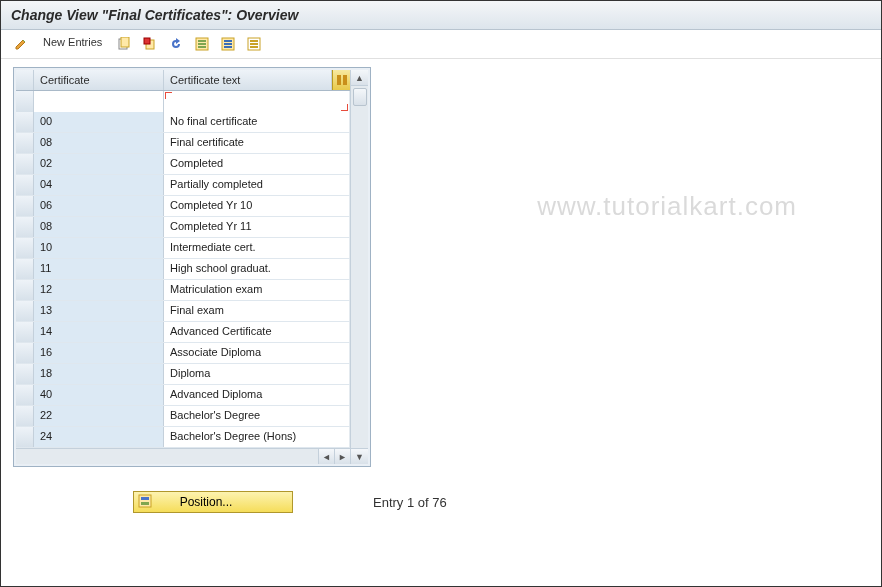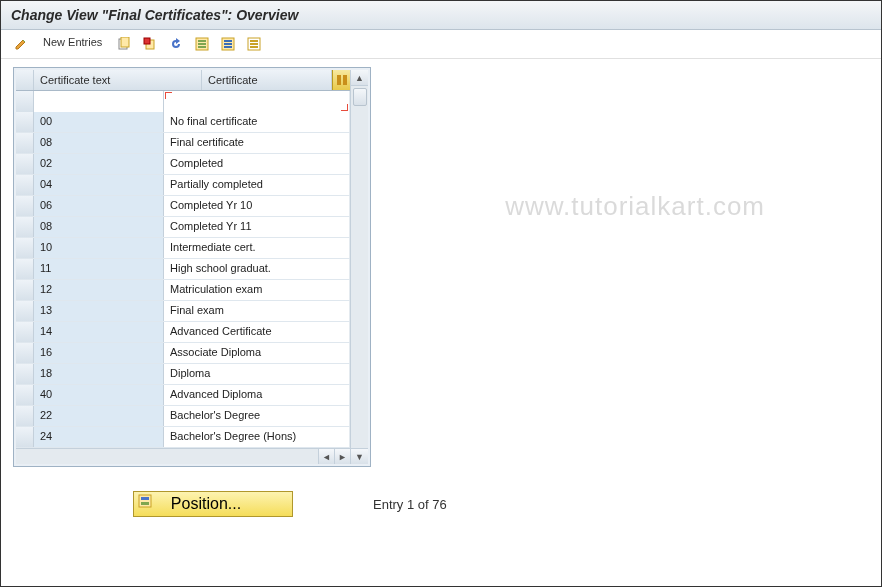--- a/index.html
+++ b/index.html
@@ -166,34 +166,34 @@
     gap: 40px;
     padding-left: 120px;
   }
   .position-btn {
     display:flex;
     align-items:center;
     gap:6px;
     background: linear-gradient(#fdf3b0,#f5dd5a);
     border:1px solid #b0972c;
     padding: 3px 20px 3px 6px;
-    font-size:16px;
+    font-size:12px;
     cursor:pointer;
     min-width:160px;
     justify-content:center;
     position:relative;
   }
   .position-btn .picon{
     position:absolute;left:4px;top:2px;
   }
   .entry-text { font-size:13px; color:#333;padding-left:40px; }
   .watermark {
     position:absolute;
     top: 190px;
-    right: 116px;
+    right: 84px;
     font-size: 26px;
     color: rgba(150,150,150,0.35);
     font-family: Arial;
     pointer-events:none;
     user-select:none;
     letter-spacing:1px;
   }
   svg { display:block; }
 </style>
 </head>
@@ -253,22 +253,22 @@
       </svg>
   </div>
 </div>
 
 <div class="content-area">
   <div class="table-wrap">
     <div class="table-inner">
       <div class="table-main">
         <div class="thead">
           <div class="th col-sel"></div>
+          <div class="th col-cert">Certificate</div>
           <div class="th col-text">Certificate text</div>
-          <div class="th col-cert">Certificate</div>
           <div class="th-config">
             <svg width="12" height="12">
                 <rect x="1" y="1" width="4" height="10" fill="#c98f1a"></rect>
                 <rect x="7" y="1" width="4" height="10" fill="#c98f1a"></rect>
               </svg>
           </div>
         </div>
         <div class="filter-row">
           <div class="row-sel"></div>
           <div class="cell cell-cert"></div>

